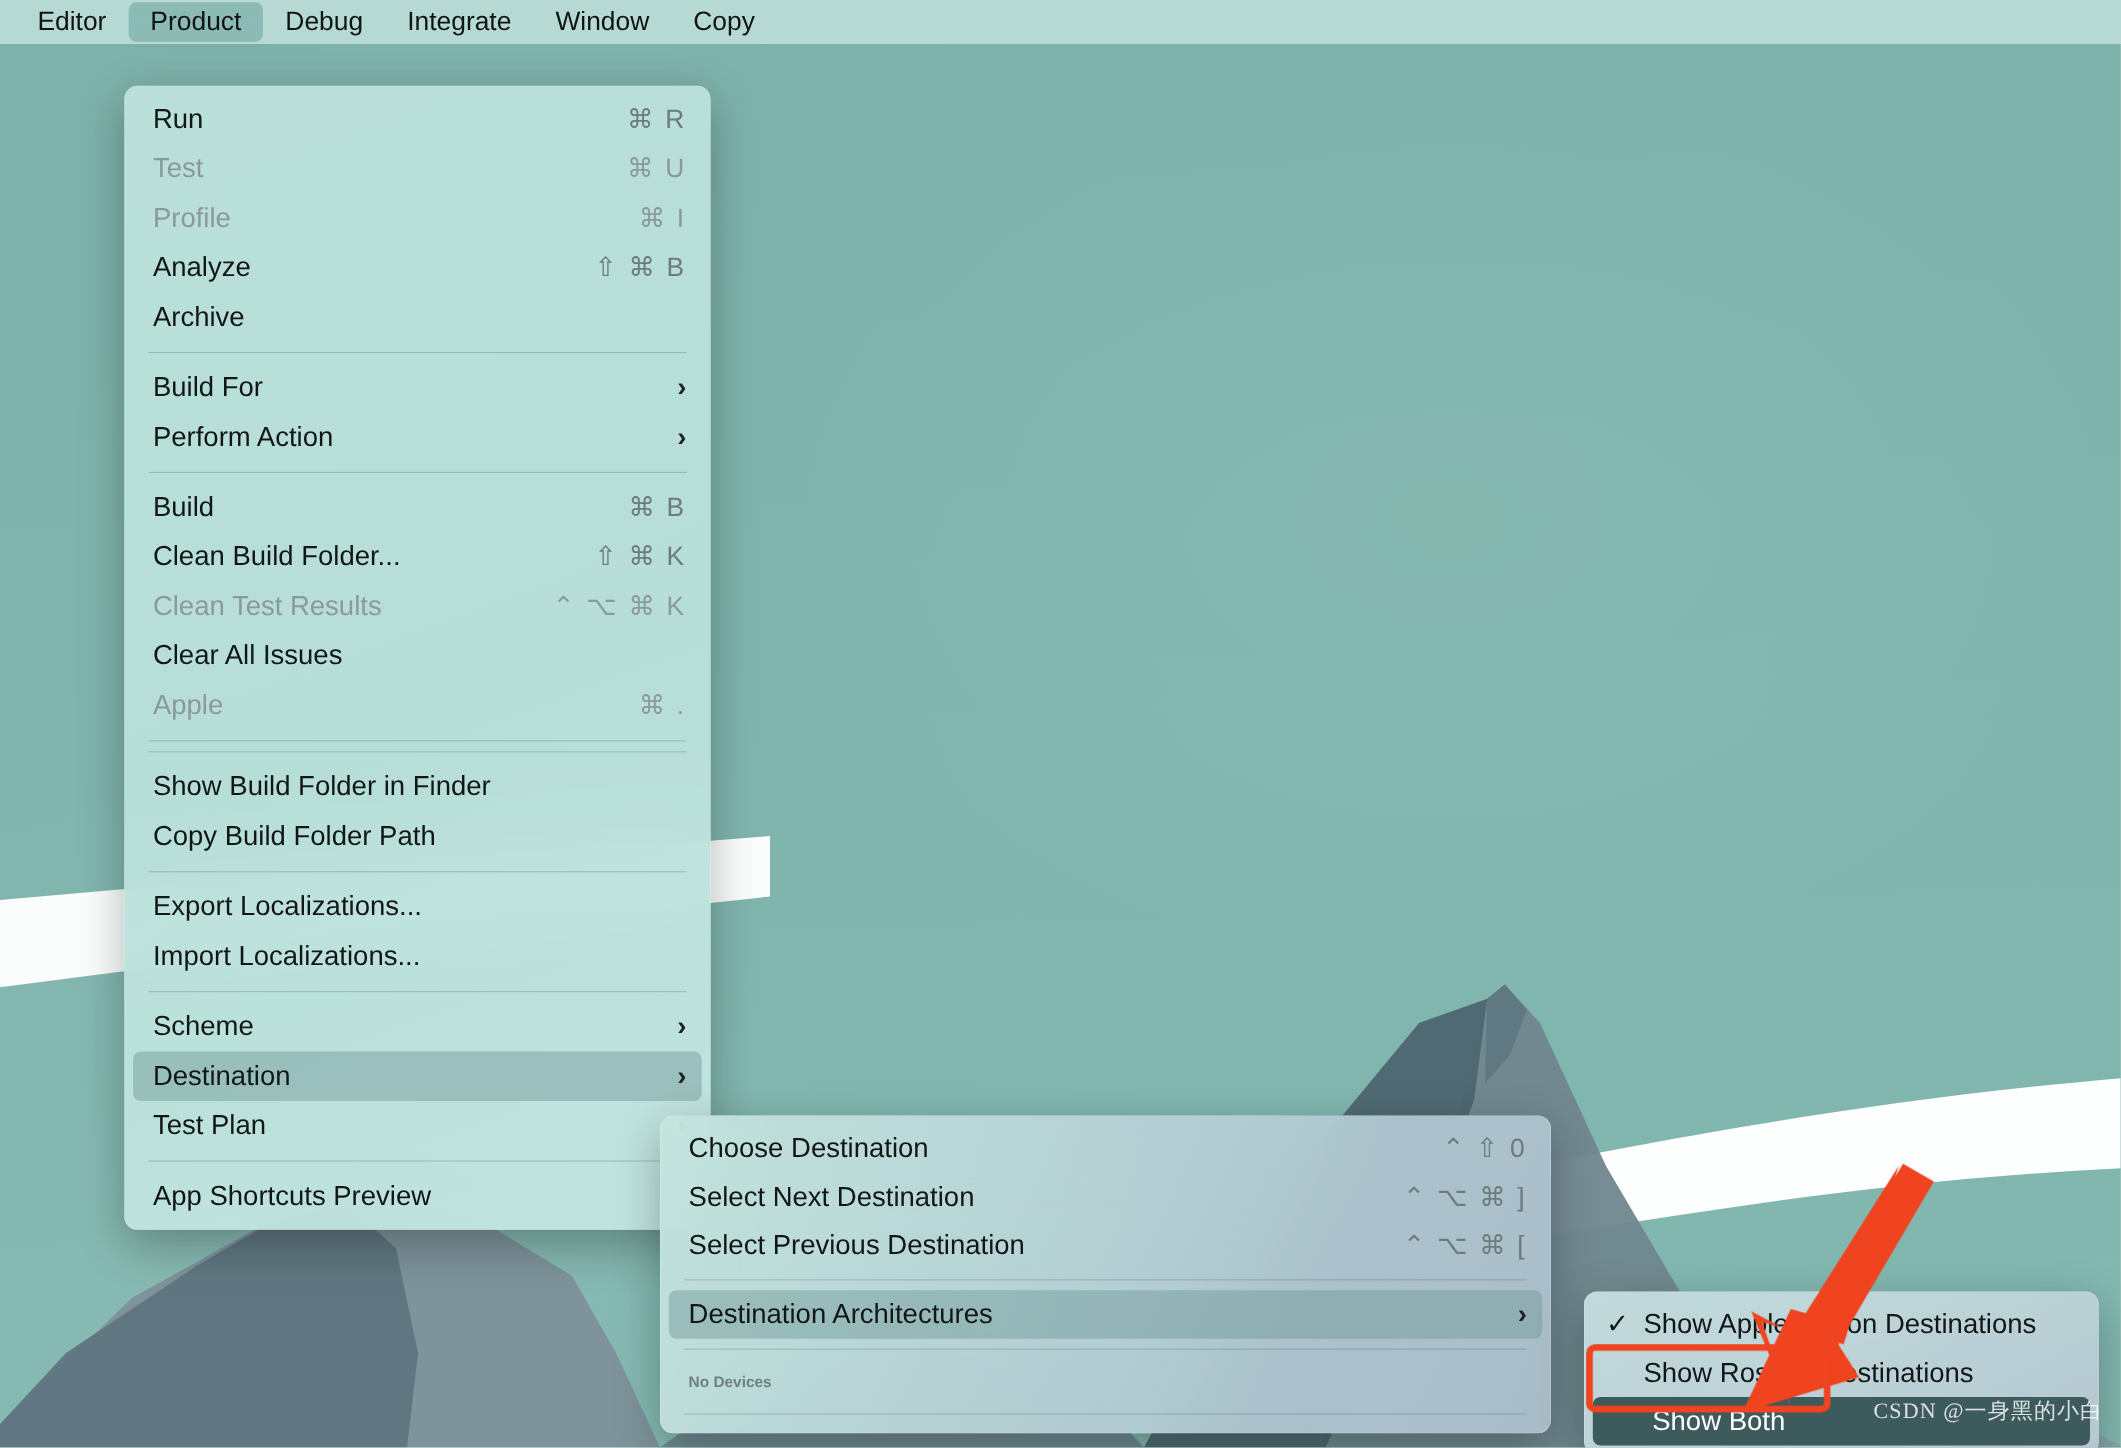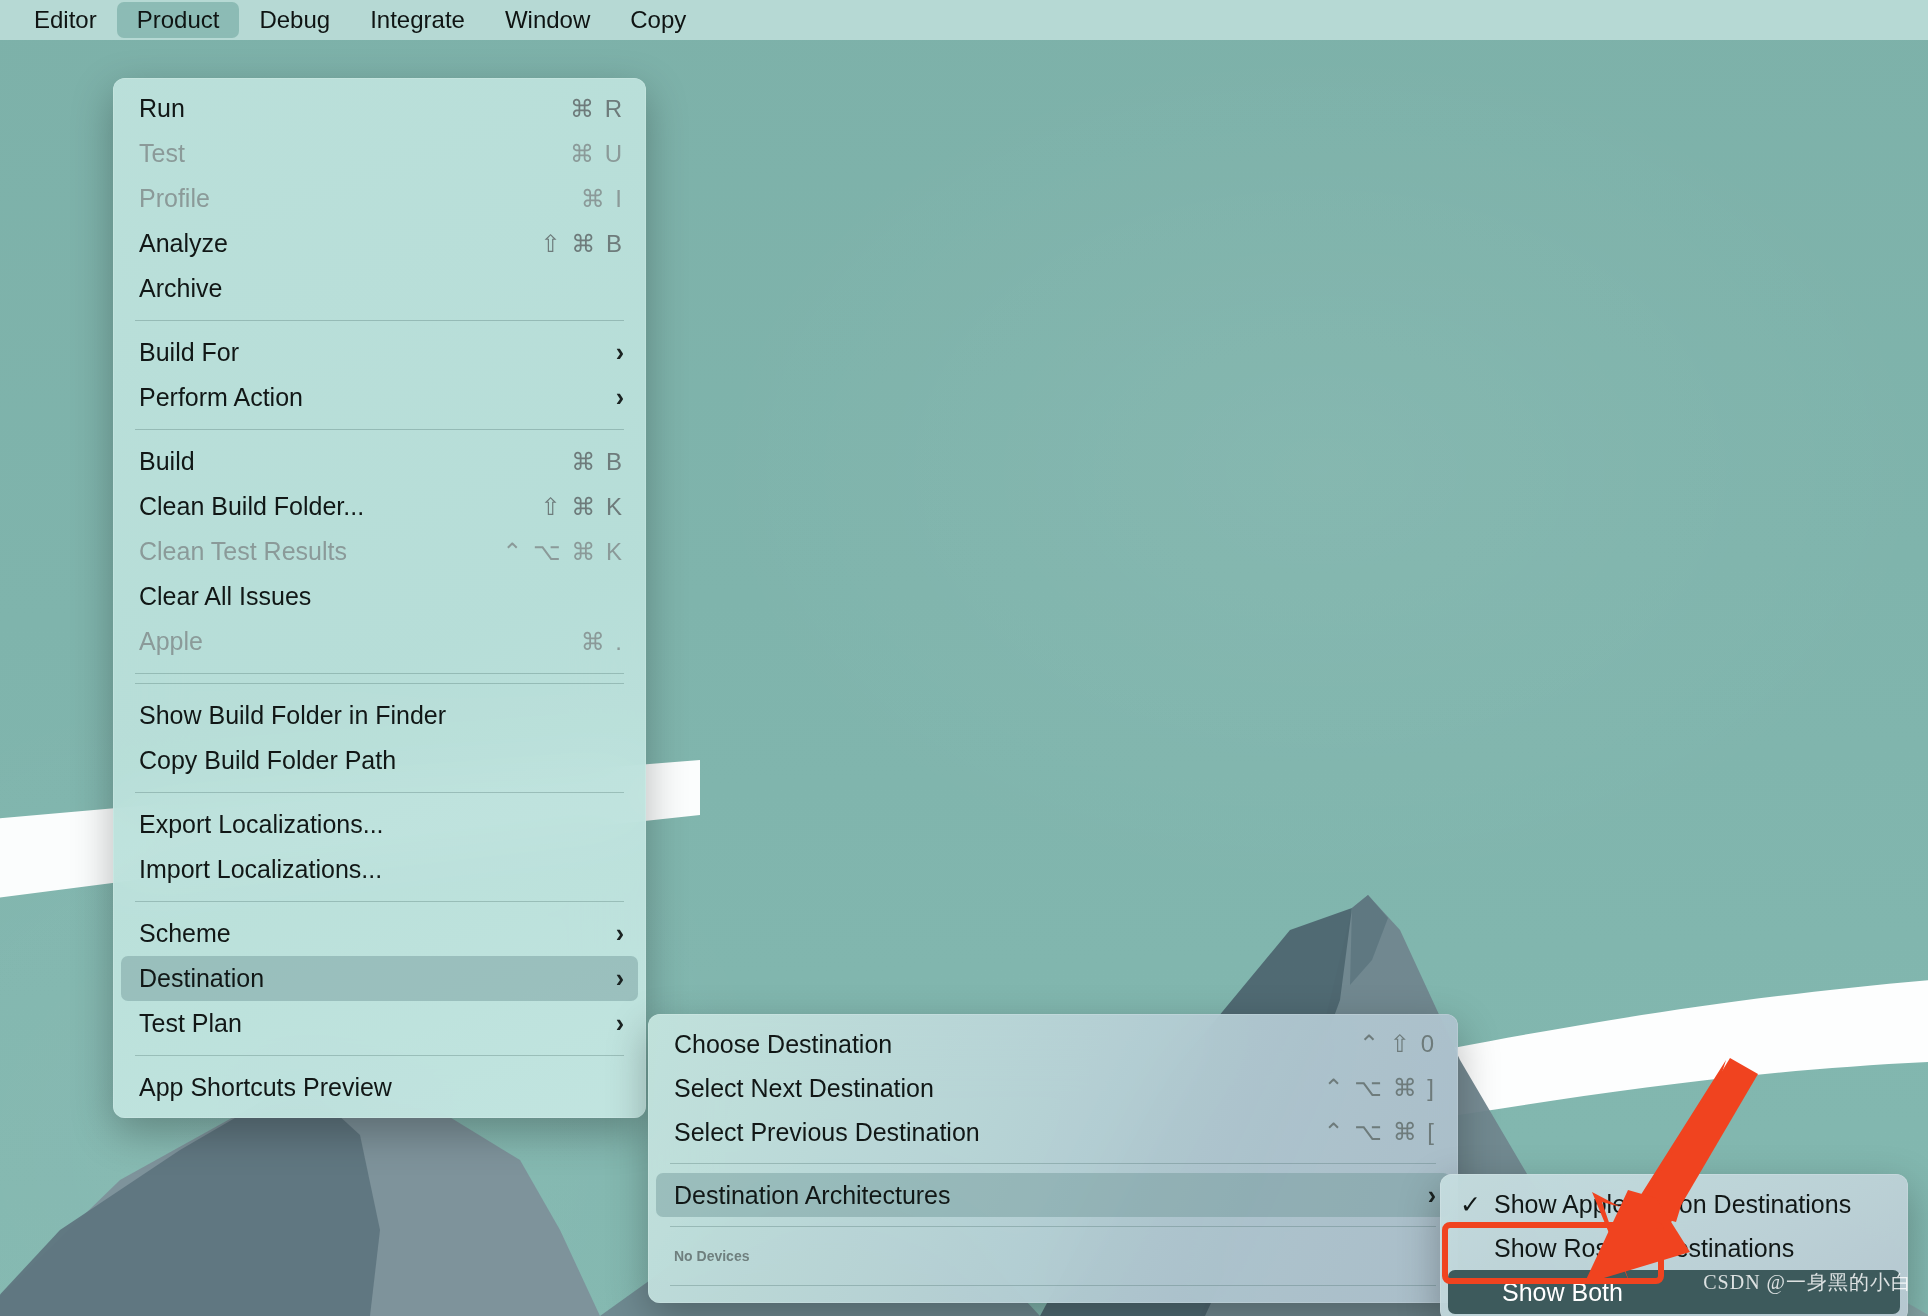--- a/index.html
+++ b/index.html
@@ -108,21 +108,21 @@
 
   
   #product-menu {
     left: 113px; top: 42px;
     width: 533px;
     background: linear-gradient(160deg, rgba(190,226,220,0.95) 0%, rgba(186,224,218,0.95) 55%, rgba(196,230,226,0.95) 100%);
   }
 
   
   #destination-menu {
-    left: 648px; top: 978px;
+    left: 600px; top: 978px;
     width: 810px;
     background: linear-gradient(115deg, rgba(196,228,222,0.95) 0%, rgba(186,214,216,0.95) 38%, rgba(176,198,208,0.95) 72%, rgba(172,192,204,0.95) 100%);
   }
   #destination-menu .menu-row { height: 44px; }
 
   
   #arch-menu {
     left: 1440px; top: 1138px;
     width: 468px;
     background: linear-gradient(150deg, rgba(198,222,224,0.95) 0%, rgba(190,210,216,0.95) 60%, rgba(183,200,209,0.95) 100%);

